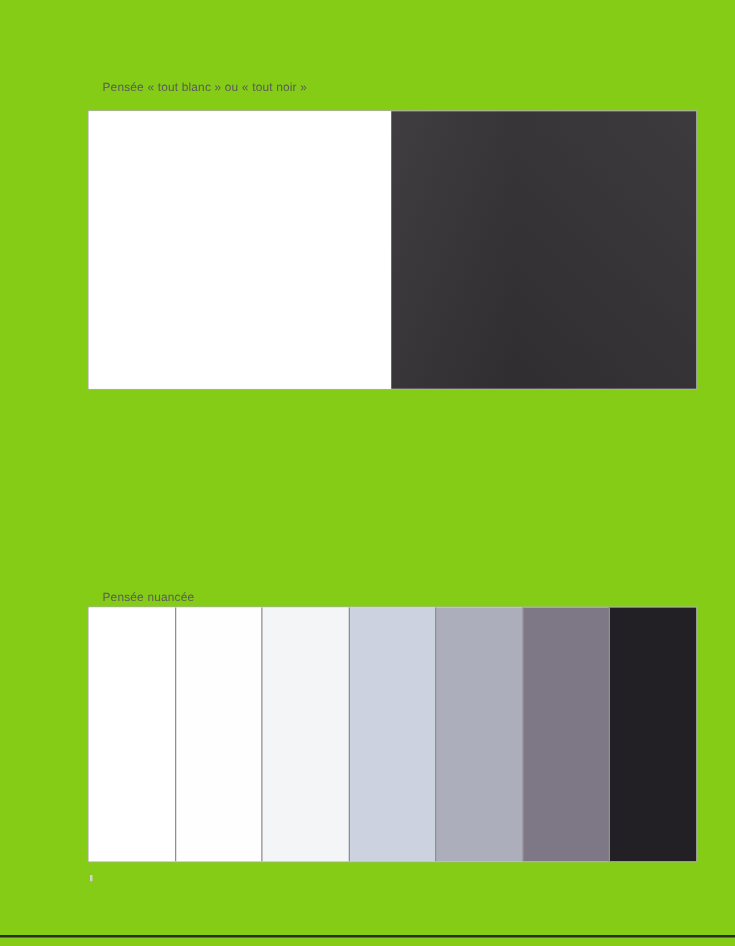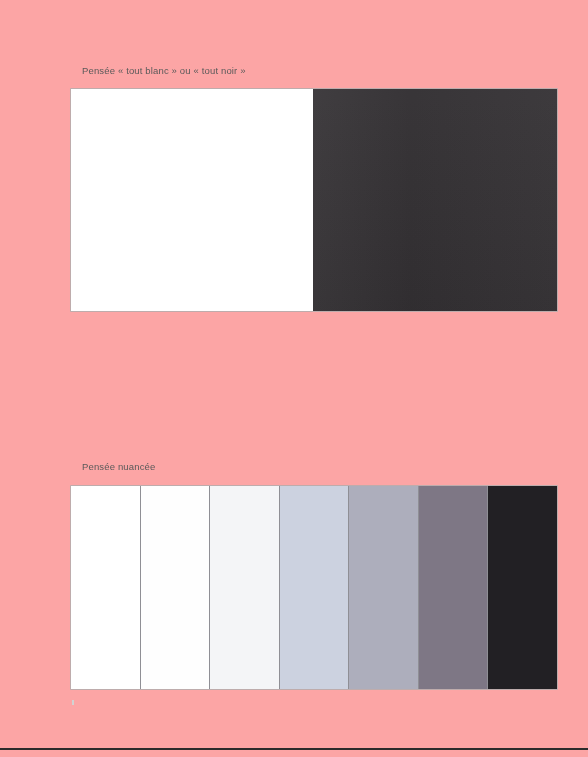--- a/index.html
+++ b/index.html
@@ -21,21 +21,21 @@
   
   .caption {
     position: absolute;
     font-size: 9.5px;
     line-height: 13px;
     color: #5a5a5a;
     letter-spacing: 0.15px;
     white-space: nowrap;
   }
   #caption-binary { left: 82px; top: 64px; }
-  #caption-nuanced { left: 82px; top: 460px; text-align: center; }
+  #caption-nuanced { left: 82px; top: 472px; text-align: center; }
 
   
   #figure-binary {
     position: absolute;
     left: 71px;
     top: 89px;
     width: 486px;
     height: 222px;
     display: flex;
     box-shadow: 0 0 0 0.8px #aeaeae;
@@ -89,21 +89,21 @@
     left: 0;
     top: 748px;
     width: 588px;
     height: 2px;
     background: #2b2b2b;
   }
 </style>
 </head>
 <body>
 
-<div id="page" style="background-color: #fca5a5;">
+<div id="page" style="background-color: #84cc16;">
 
   <div class="caption" id="caption-binary">Pensée « tout blanc » ou « tout noir »</div>
 
   <div id="figure-binary" style="box-shadow: rgb(174, 174, 174) 0px 0px 0px 0.8px;">
     <div class="half" id="fig1-white" style="background-color: rgb(255, 255, 255);"></div>
     <div class="half" id="fig1-dark" style="background-color: rgb(51, 48, 51);"></div>
   </div>
 
   <div class="caption" id="caption-nuanced">Pensée nuancée</div>
 

